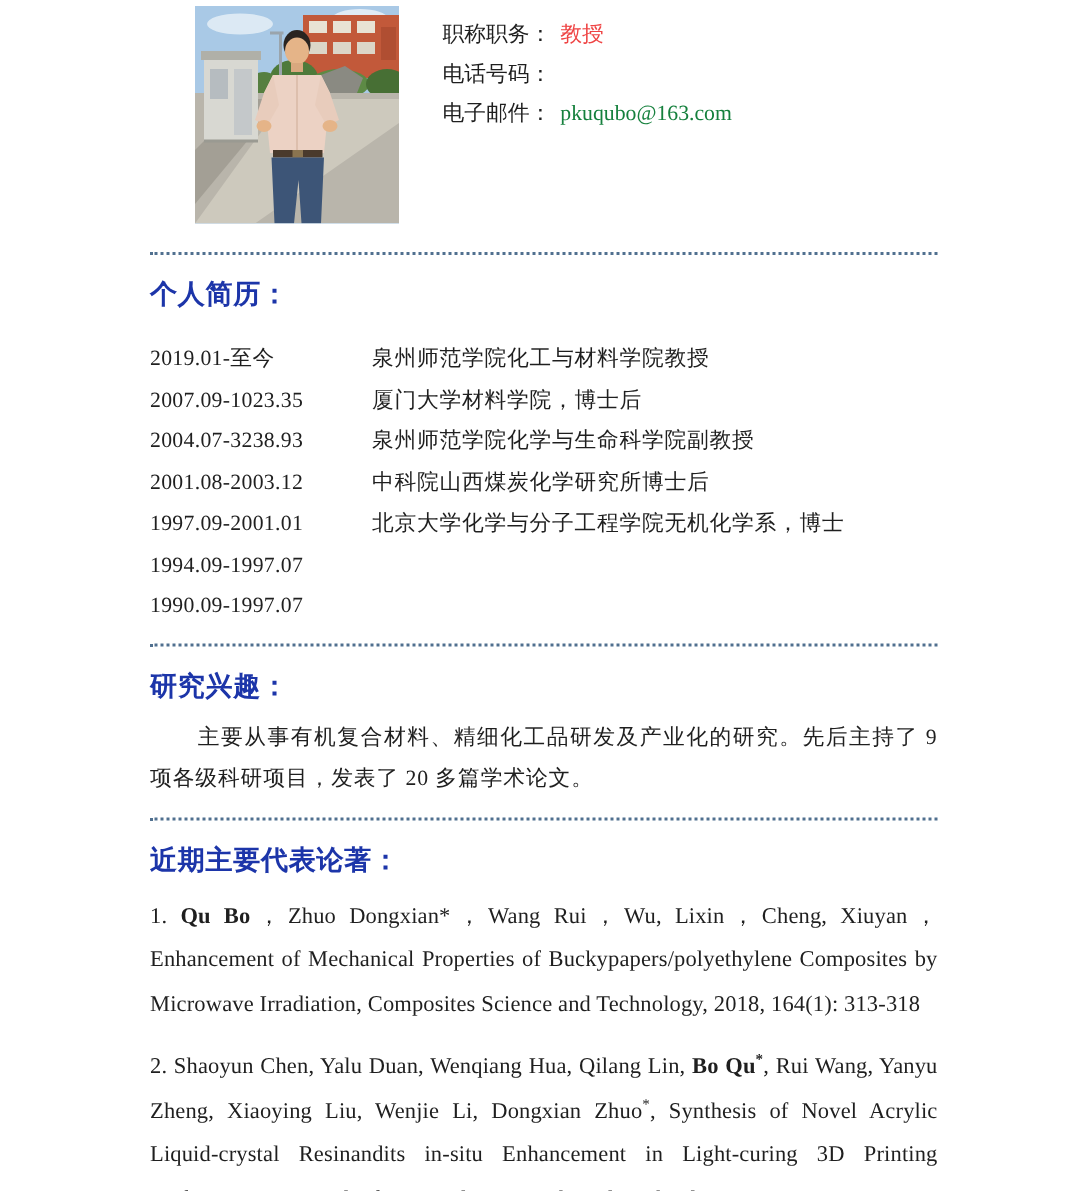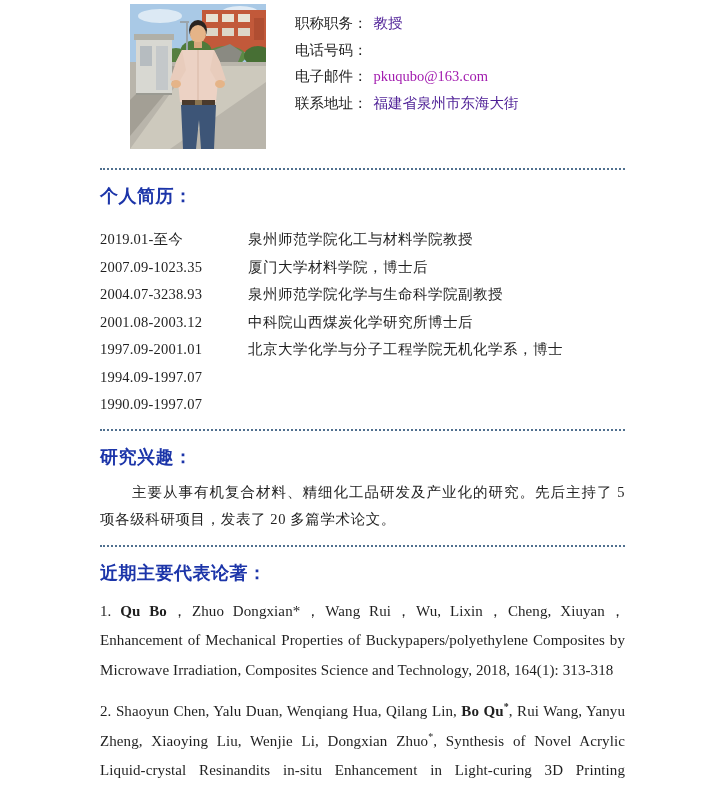--- a/index.html
+++ b/index.html
@@ -12,22 +12,22 @@
   .photo-frame{
     position:absolute;left:130px;top:4px;width:136px;height:145px;
     overflow:hidden;background:#a9c9e6;
   }
   .contact-block{
     position:absolute;left:295px;top:10px;width:330px;
     font-size:14.5px;
   }
   .contact-row{display:flex;line-height:26.5px;white-space:nowrap;}
   .contact-label{color:#1f1f1f;}
-  .contact-value{color:#4c1d95;margin-left:6px;}
-  .contact-value.link{color:#a21caf;text-decoration:none;}
+  .contact-value{color:#ef4444;margin-left:6px;}
+  .contact-value.link{color:#15803d;text-decoration:none;}
   .content{
     position:absolute;left:100px;top:160px;width:525px;
   }
   .divider{
     border-top:2px dotted #50708f;height:0;margin:0 0 0 0;
   }
   .divider.d1{margin-top:8px;}
   .section-heading{
     font-family:"Liberation Sans","DejaVu Sans",sans-serif;
     font-weight:bold;font-size:18px;color:#1c35a9;
@@ -119,24 +119,20 @@
         <span class="contact-value">教授</span>
       </div>
       <div class="contact-row">
         <span class="contact-label">电话号码：</span>
         <span class="contact-value"></span>
       </div>
       <div class="contact-row">
         <span class="contact-label">电子邮件：</span>
         <a class="contact-value link" href="#">pkuqubo@163.com</a>
       </div>
-      <div class="contact-row">
-        <span class="contact-label">联系地址：</span>
-        <span class="contact-value">福建省泉州市东海大街</span>
-      </div>
     </div>
 </div>
 
 <div class="content">
   <div class="divider d1"></div>
 
   <div class="section-heading">个人简历：</div>
   <div class="resume-list">
       <div class="resume-row">
         <span class="resume-period">2019.01-至今</span>
@@ -162,21 +158,21 @@
         <span class="resume-period">1994.09-1997.07</span>
       </div>
       <div class="resume-row">
         <span class="resume-period">1990.09-1997.07</span>
       </div>
     </div>
 
   <div class="divider"></div>
 
   <div class="section-heading">研究兴趣：</div>
-  <p class="interest-para">主要从事有机复合材料、精细化工品研发及产业化的研究。先后主持了 5 项各级科研项目，发表了 20 多篇学术论文。</p>
+  <p class="interest-para">主要从事有机复合材料、精细化工品研发及产业化的研究。先后主持了 9 项各级科研项目，发表了 20 多篇学术论文。</p>
 
   <div class="divider"></div>
 
   <div class="section-heading">近期主要代表论著：</div>
   <div class="pub-list">
       <p class="pub-item"><span>1. </span><span><b>Qu Bo</b></span><span>，Zhuo Dongxian*，Wang Rui，Wu, Lixin，Cheng, Xiuyan，Enhancement of Mechanical Properties of Buckypapers/polyethylene Composites by Microwave Irradiation, Composites Science and Technology, 2018, 164(1): 313-318</span></p>
       <p class="pub-item"><span>2. Shaoyun Chen, Yalu Duan, Wenqiang Hua, Qilang Lin, </span><span><b>Bo Qu</b></span><sup><b>*</b></sup><span>, Rui Wang, Yanyu Zheng, Xiaoying Liu, Wenjie Li, Dongxian Zhuo</span><sup>*</sup><span>, Synthesis of Novel Acrylic Liquid-crystal Resinandits in-situ Enhancement in Light-curing 3D Printing Performance, Journal of Materials Research and Technology, JM R&amp;T, 2023, 17: 2158-2174</span></p>
     </div>
 </div>
 

